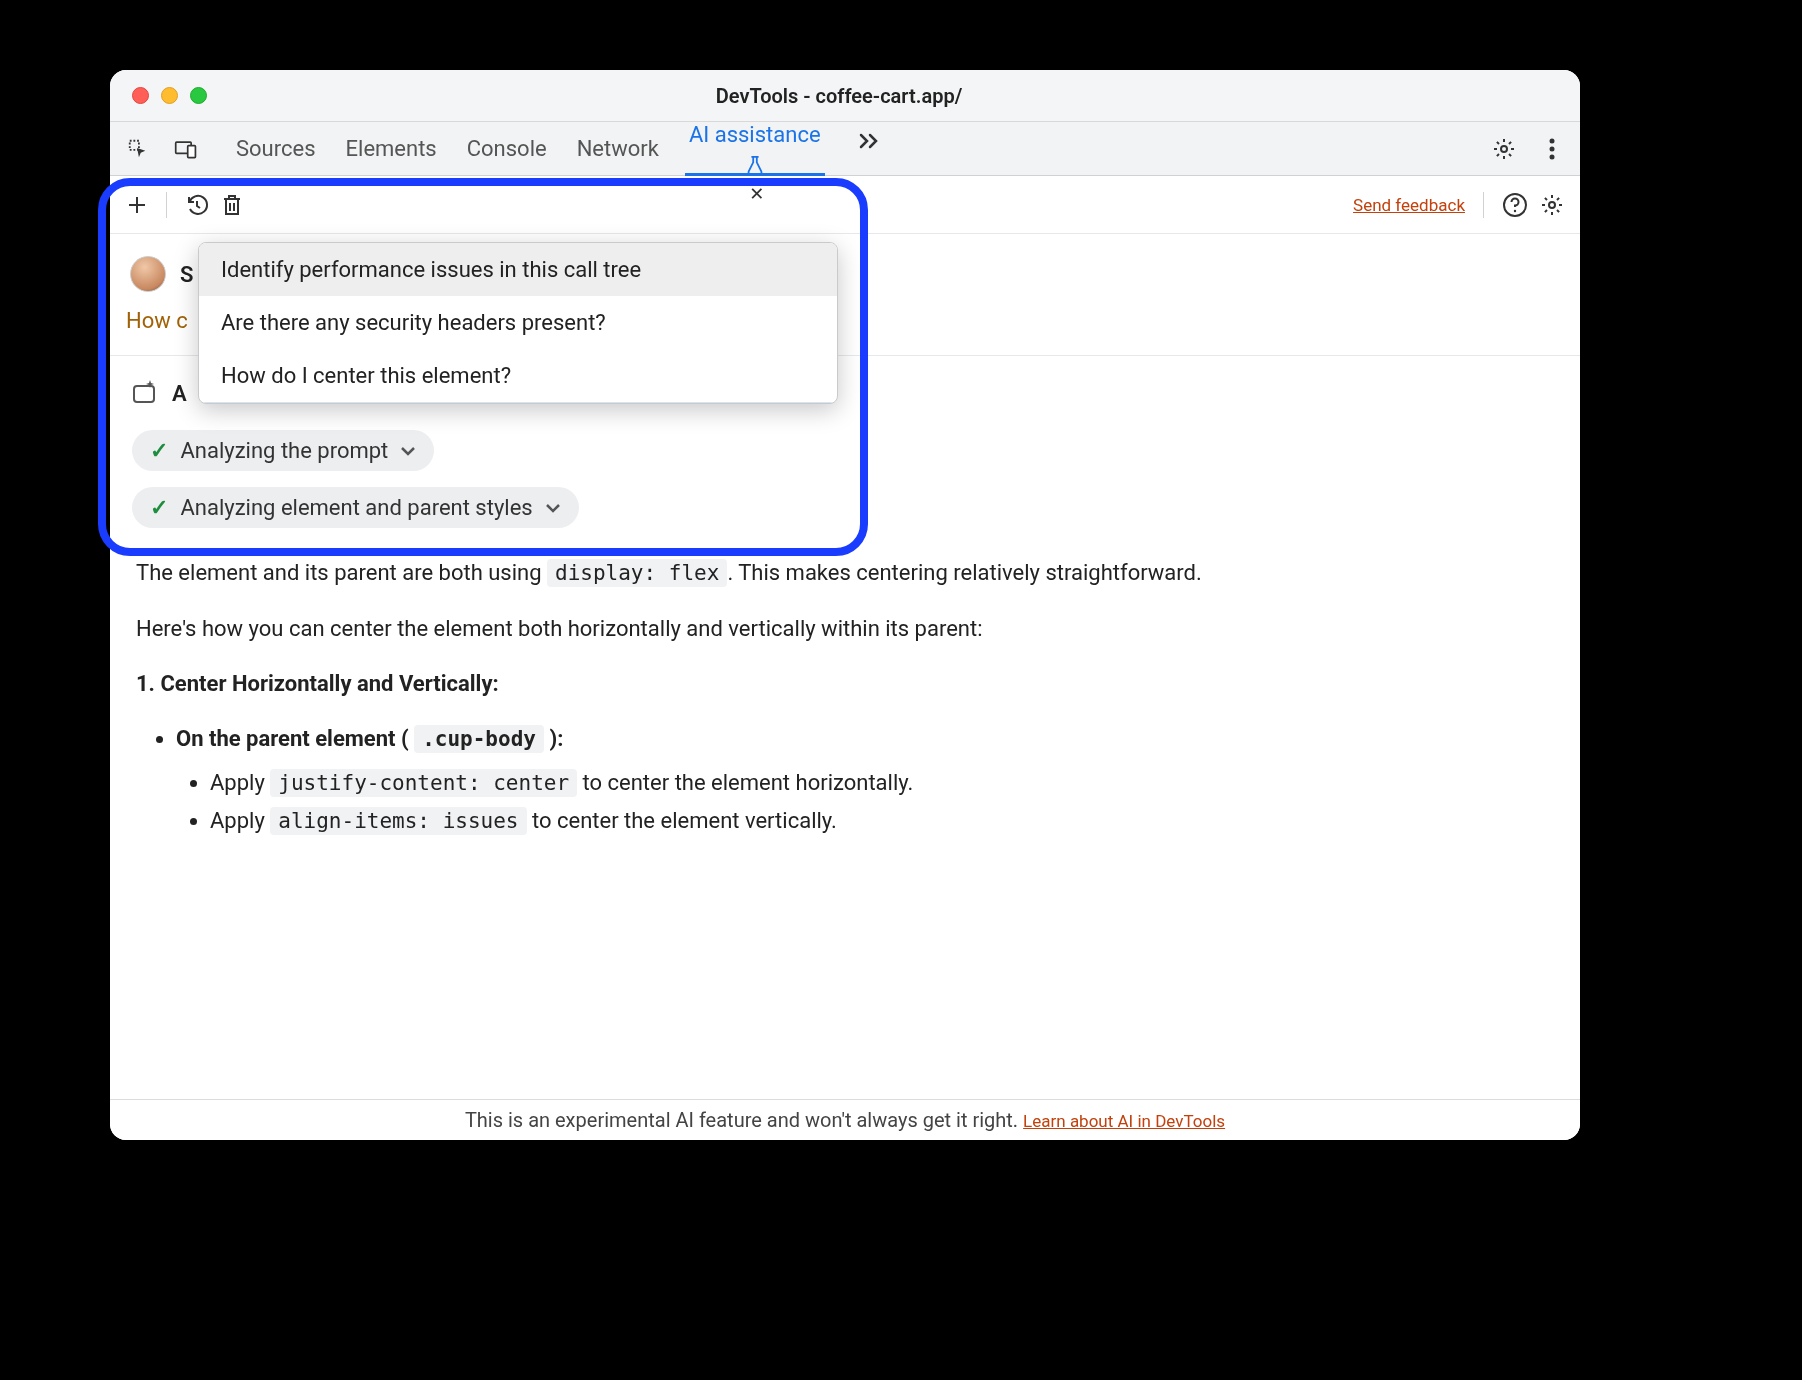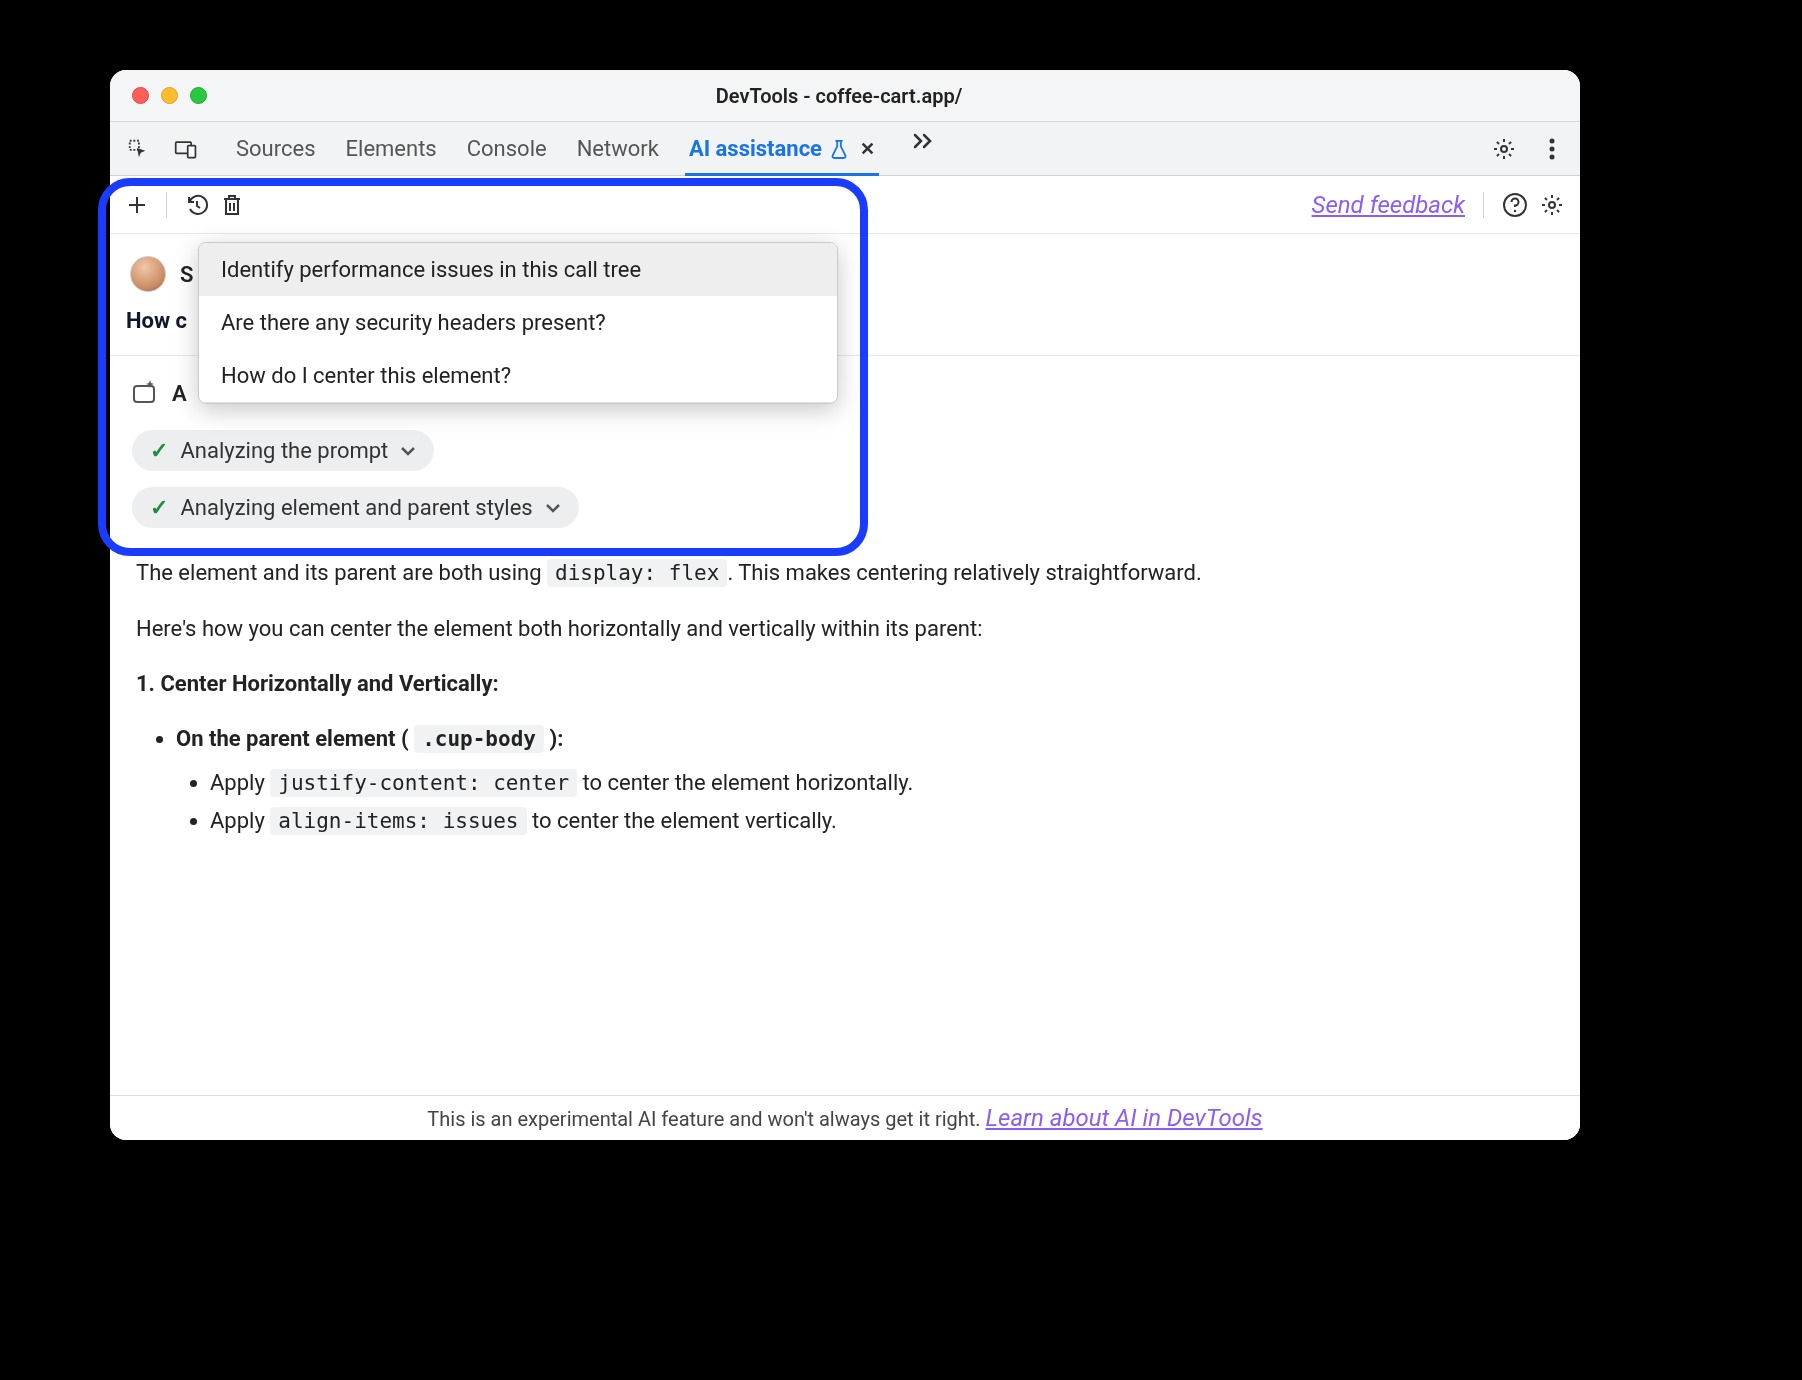--- a/index.html
+++ b/index.html
@@ -67,45 +67,44 @@
   .tabbar .spacer { flex: 1; }
   .tabs { display: flex; gap: 30px; margin-left: 20px; align-items: stretch; height: 100%; }
   .tab {
     display: flex; align-items: center;
     font-size: 22px;
     color: #555;
     cursor: pointer;
     gap: 8px;
     position: relative;
   }
-  .tab.active { color: #1a73e8; font-weight: 700; }
+  .tab.active { color: #1a73e8; font-weight: 400; flex-direction: column; }
   .tab.active::after {
     content: "";
     position: absolute;
     left: -4px; right: -4px; bottom: -1px;
     height: 3px;
     background: #1a73e8;
   }
   .tab-close { font-size: 18px; color: #333; margin-left: 4px; }
   .subtoolbar {
     height: 58px;
     display: flex;
     align-items: center;
     padding: 0 16px;
     border-bottom: 1px solid #e6e8eb;
     gap: 12px;
   }
   .subtoolbar .sep { width: 1px; height: 26px; background: #d0d3d6; margin: 0 6px; }
   .subtoolbar .spacer { flex: 1; }
   .link {
-    color: #8b5cf6;
+    color: #c2410c;
     text-decoration: underline;
-    font-size: 24px;
+    font-size: 17px;
     cursor: pointer;
-    font-style: italic;
   }
   .icon-btn { display:flex; align-items:center; justify-content:center; cursor:pointer; }
   .chat-area {
     flex: 1;
     overflow: auto;
     position: relative;
   }
   .user-row {
     display: flex;
     align-items: center;
@@ -114,23 +113,22 @@
   }
   .avatar {
     width: 36px; height: 36px; border-radius: 50%;
     background: radial-gradient(circle at 40% 30%, #f0c8a8 0%, #c88860 70%, #604030 100%);
     border: 1px solid #ccc;
   }
   .user-name { font-weight: 600; font-size: 22px; color: #222; }
   .user-text {
     padding: 10px 20px 22px 16px;
     font-size: 22px;
-    color: #0f172a;
+    color: #a16207;
     border-bottom: 1px solid #e6e8eb;
-    font-weight: bold;
   }
   .ai-row {
     display: flex;
     align-items: center;
     gap: 12px;
     padding: 22px 20px 14px 20px;
   }
   .ai-icon { width: 30px; height: 30px; color: #555; }
   .pill {
     display: inline-flex;

